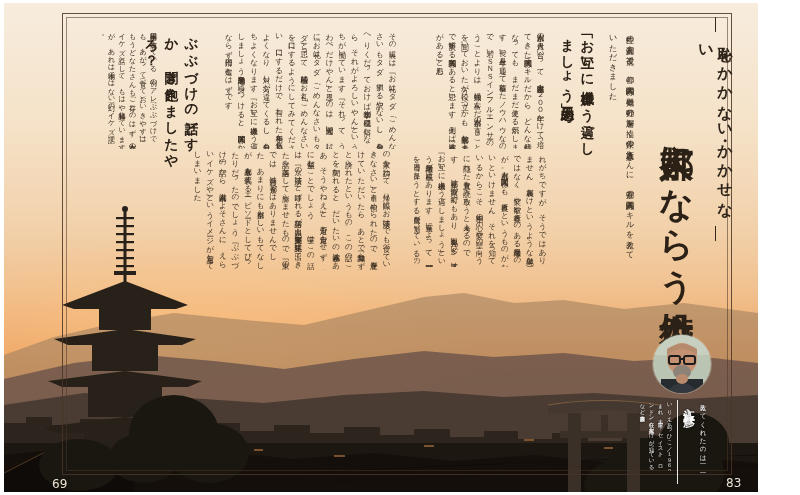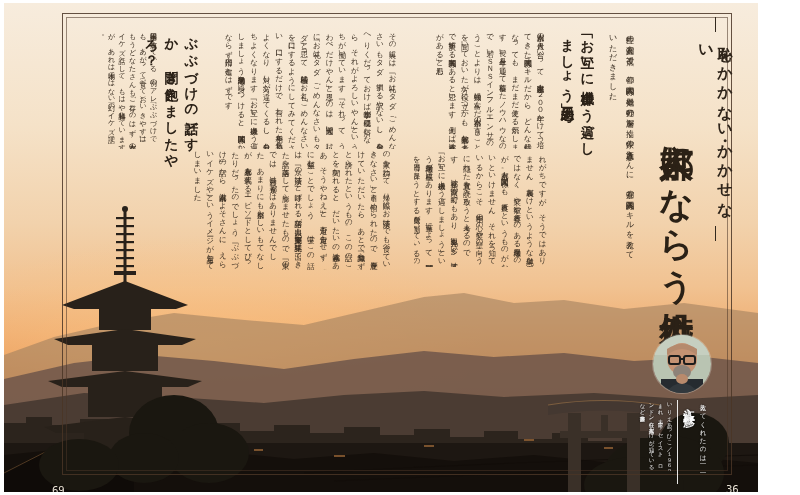--- a/index.html
+++ b/index.html
@@ -37,21 +37,21 @@
     overflow:hidden;z-index:7;box-shadow:0 0 0 1px rgba(255,255,255,.25);}
   .profile-label{left:694px;top:396px;height:84px;font-size:6.5px;color:#fff;opacity:.95;
     letter-spacing:1px;text-shadow:0 0 2px rgba(0,0,0,.8);z-index:7;}
   .profile-name{left:677px;top:396px;height:96px;font-size:11.5px;font-weight:bold;color:#fff;
     letter-spacing:2px;text-shadow:0 0 2px rgba(0,0,0,.8);z-index:7;}
   .profile-name .hono{font-size:6.5px;font-weight:normal;letter-spacing:1px;}
   .profile-rule{position:absolute;left:673px;top:397px;width:1px;height:84px;background:rgba(255,255,255,.9);z-index:7;}
   .profile-bio{left:606px;top:396px;width:64px;height:72px;font-size:5.5px;line-height:9px;
     color:#fff;opacity:.92;text-shadow:0 0 2px rgba(0,0,0,.9);overflow:hidden;z-index:7;}
   .pgnum{position:absolute;z-index:8;font-family:"DejaVu Sans","Liberation Sans",sans-serif;
-    font-size:10px;color:#eae2d4;text-shadow:0 0 2px rgba(0,0,0,.6);margin-top:8px;}
+    font-size:12px;color:#eae2d4;text-shadow:0 0 2px rgba(0,0,0,.6);}
   .pg-l{left:48px;top:474px;}
   .pg-r{left:722px;top:473px;}
 </style>
 </head>
 <body>
 
 <div class="spread">
 
   <svg class="photo-svg" viewBox="0 0 754 489" preserveAspectRatio="none">
     <g>
@@ -154,15 +154,15 @@
         <path d="M27,24 L31,24"></path>
       </g>
     </svg>
   </div>
   <div class="v profile-label">教えてくれたのは——</div>
   <div class="v profile-name"><span>入江敦彦</span><span class="hono">さん</span></div>
   <div class="profile-rule"></div>
   <div class="v profile-bio">いりえ・あつひこ／１９６２年京都市生まれ。作家・エッセイスト。ロンドン在住。『京都人だけが知っている』など著書多数。</div>
 
   <div class="pgnum pg-l">69</div>
-  <div class="pgnum pg-r">36</div>
+  <div class="pgnum pg-r">83</div>
 
 </div>
 
 </body></html>

